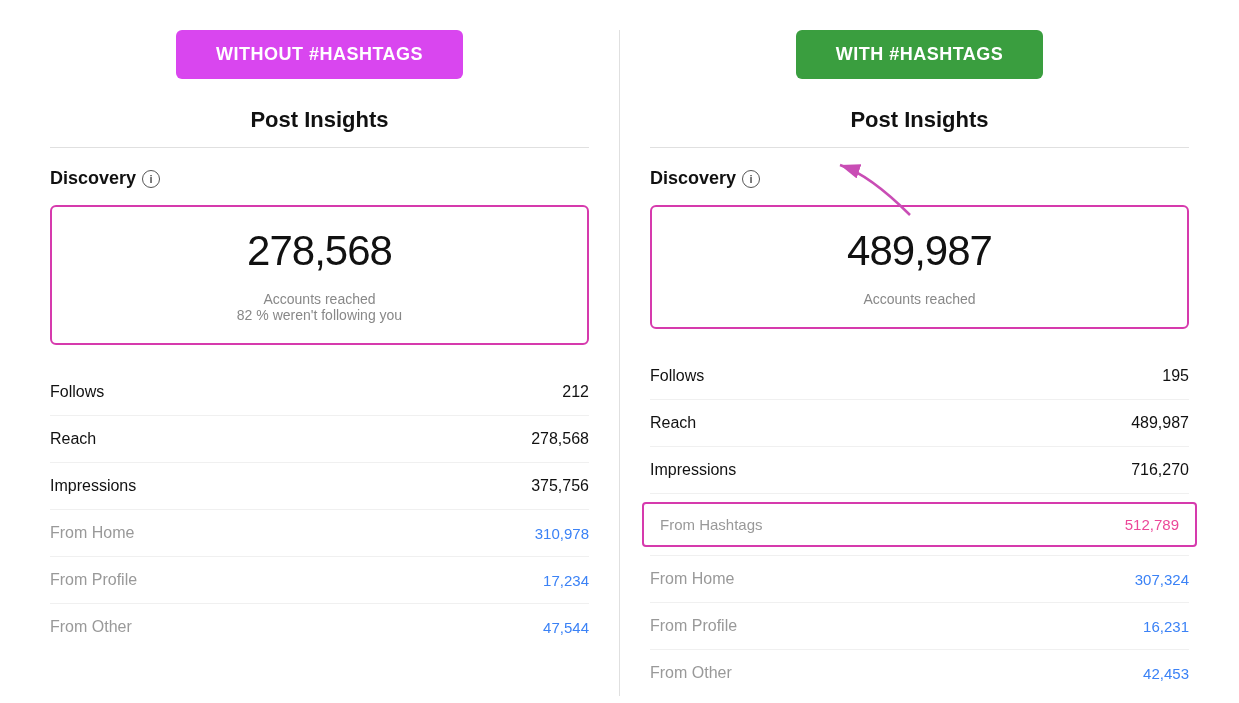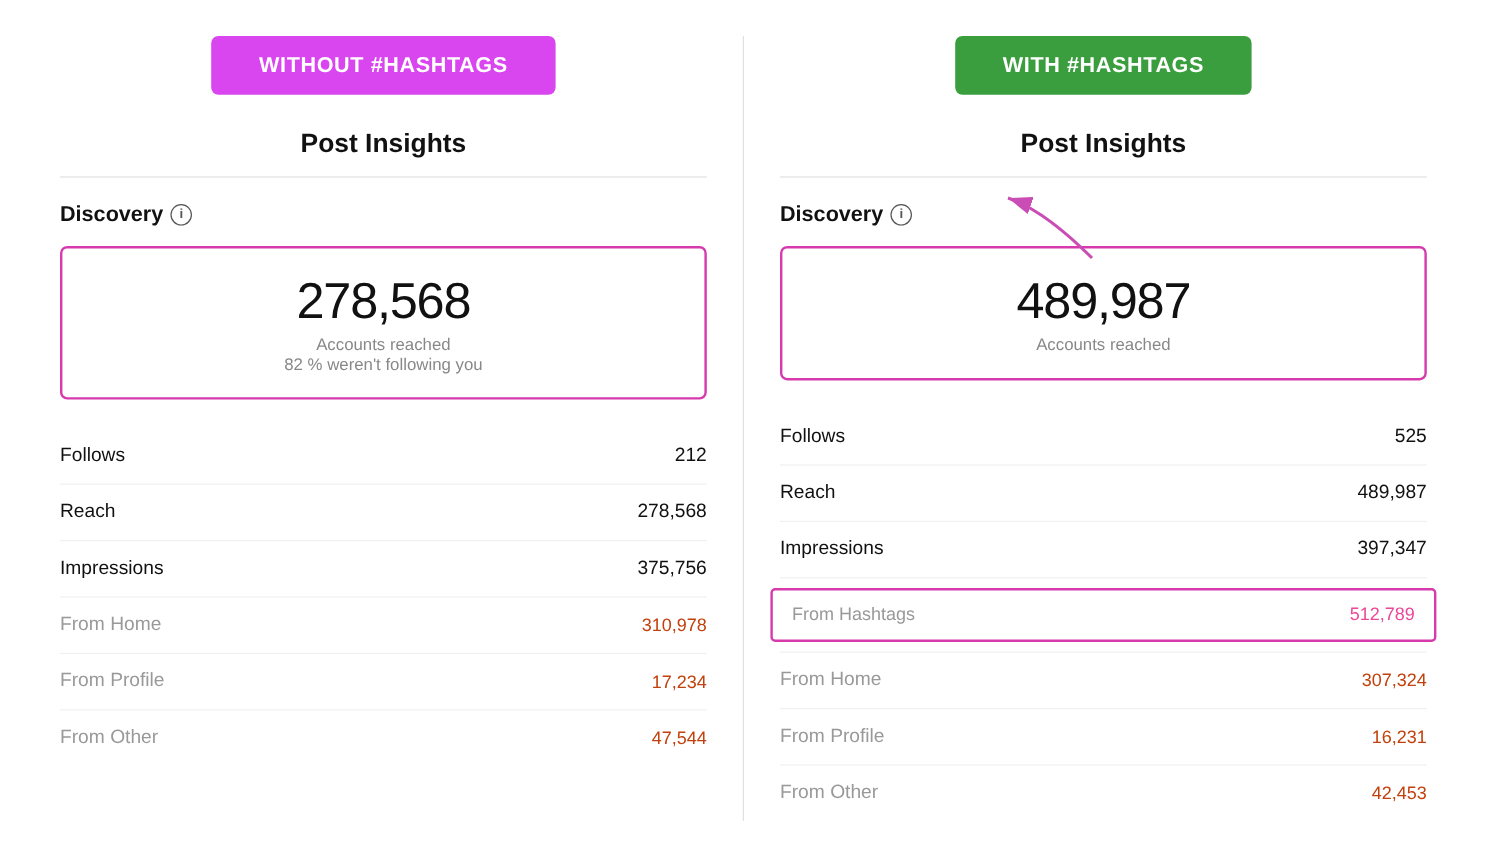--- a/index.html
+++ b/index.html
@@ -86,21 +86,21 @@
     }
     .big-number {
       font-size: 42px;
       font-weight: 300;
       color: #111;
       letter-spacing: -1px;
     }
     .accounts-reached {
       font-size: 14px;
       color: #888;
-      margin-top: 4px;
+      margin-top: 16px;
     }
     .not-following {
       font-size: 14px;
       color: #888;
     }
 
     .stat-row {
       display: flex;
       justify-content: space-between;
       align-items: center;
@@ -116,21 +116,21 @@
       font-size: 16px;
       color: #111;
     }
     .stat-row.sub .stat-label {
       font-size: 16px;
       color: #999;
       padding-left: 0;
     }
     .stat-row.sub .stat-value {
       font-size: 15px;
-      color: #c2410c;
+      color: #3b82f6;
     }
     .highlighted-box-row {
       display: flex;
       justify-content: space-between;
       align-items: center;
       padding: 12px 0;
       border: 2.5px solid #d63aad;
       border-radius: 4px;
       padding: 12px 8px;
       margin: 0 -8px;
@@ -220,29 +220,29 @@
           <marker id="arrowhead" markerWidth="8" markerHeight="6" refX="8" refY="3" orient="auto">
             <polygon points="0 0, 8 3, 0 6" fill="#c94db5"></polygon>
           </marker>
         </defs>
         <path d="M 100 70 Q 60 30 30 20" stroke="#c94db5" stroke-width="2.5" fill="none" marker-end="url(#arrowhead)"></path>
       </svg>
     </div>
 
     <div class="stat-row">
       <span class="stat-label">Follows</span>
-      <span class="stat-value">525</span>
+      <span class="stat-value">195</span>
     </div>
     <div class="stat-row">
       <span class="stat-label">Reach</span>
       <span class="stat-value">489,987</span>
     </div>
     <div class="stat-row">
       <span class="stat-label">Impressions</span>
-      <span class="stat-value">397,347</span>
+      <span class="stat-value">716,270</span>
     </div>
 
     <div style="padding: 8px 0; border-bottom: 1px solid #f0f0f0;">
       <div class="highlighted-box-row">
         <span class="stat-label">From Hashtags</span>
         <span class="stat-value">512,789</span>
       </div>
     </div>
     <div class="stat-row sub">
       <span class="stat-label">From Home</span>

